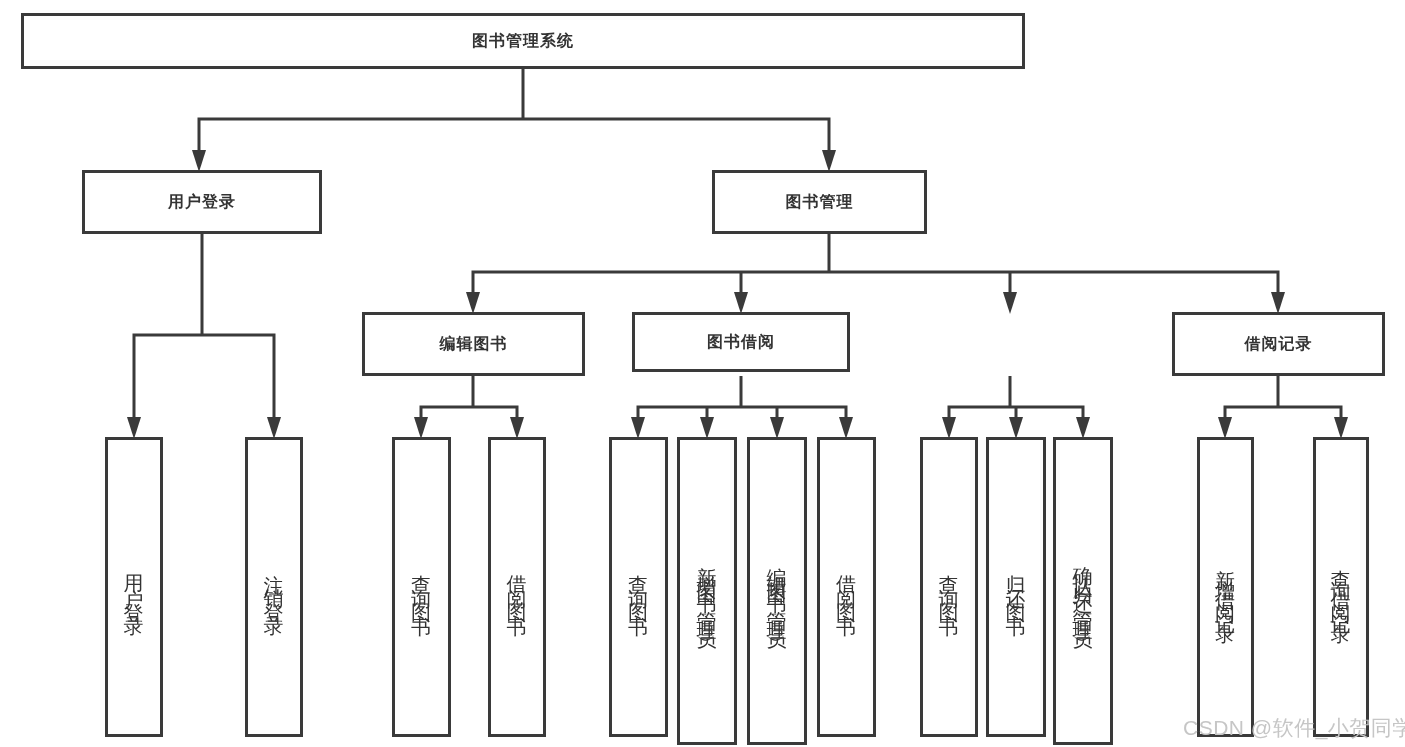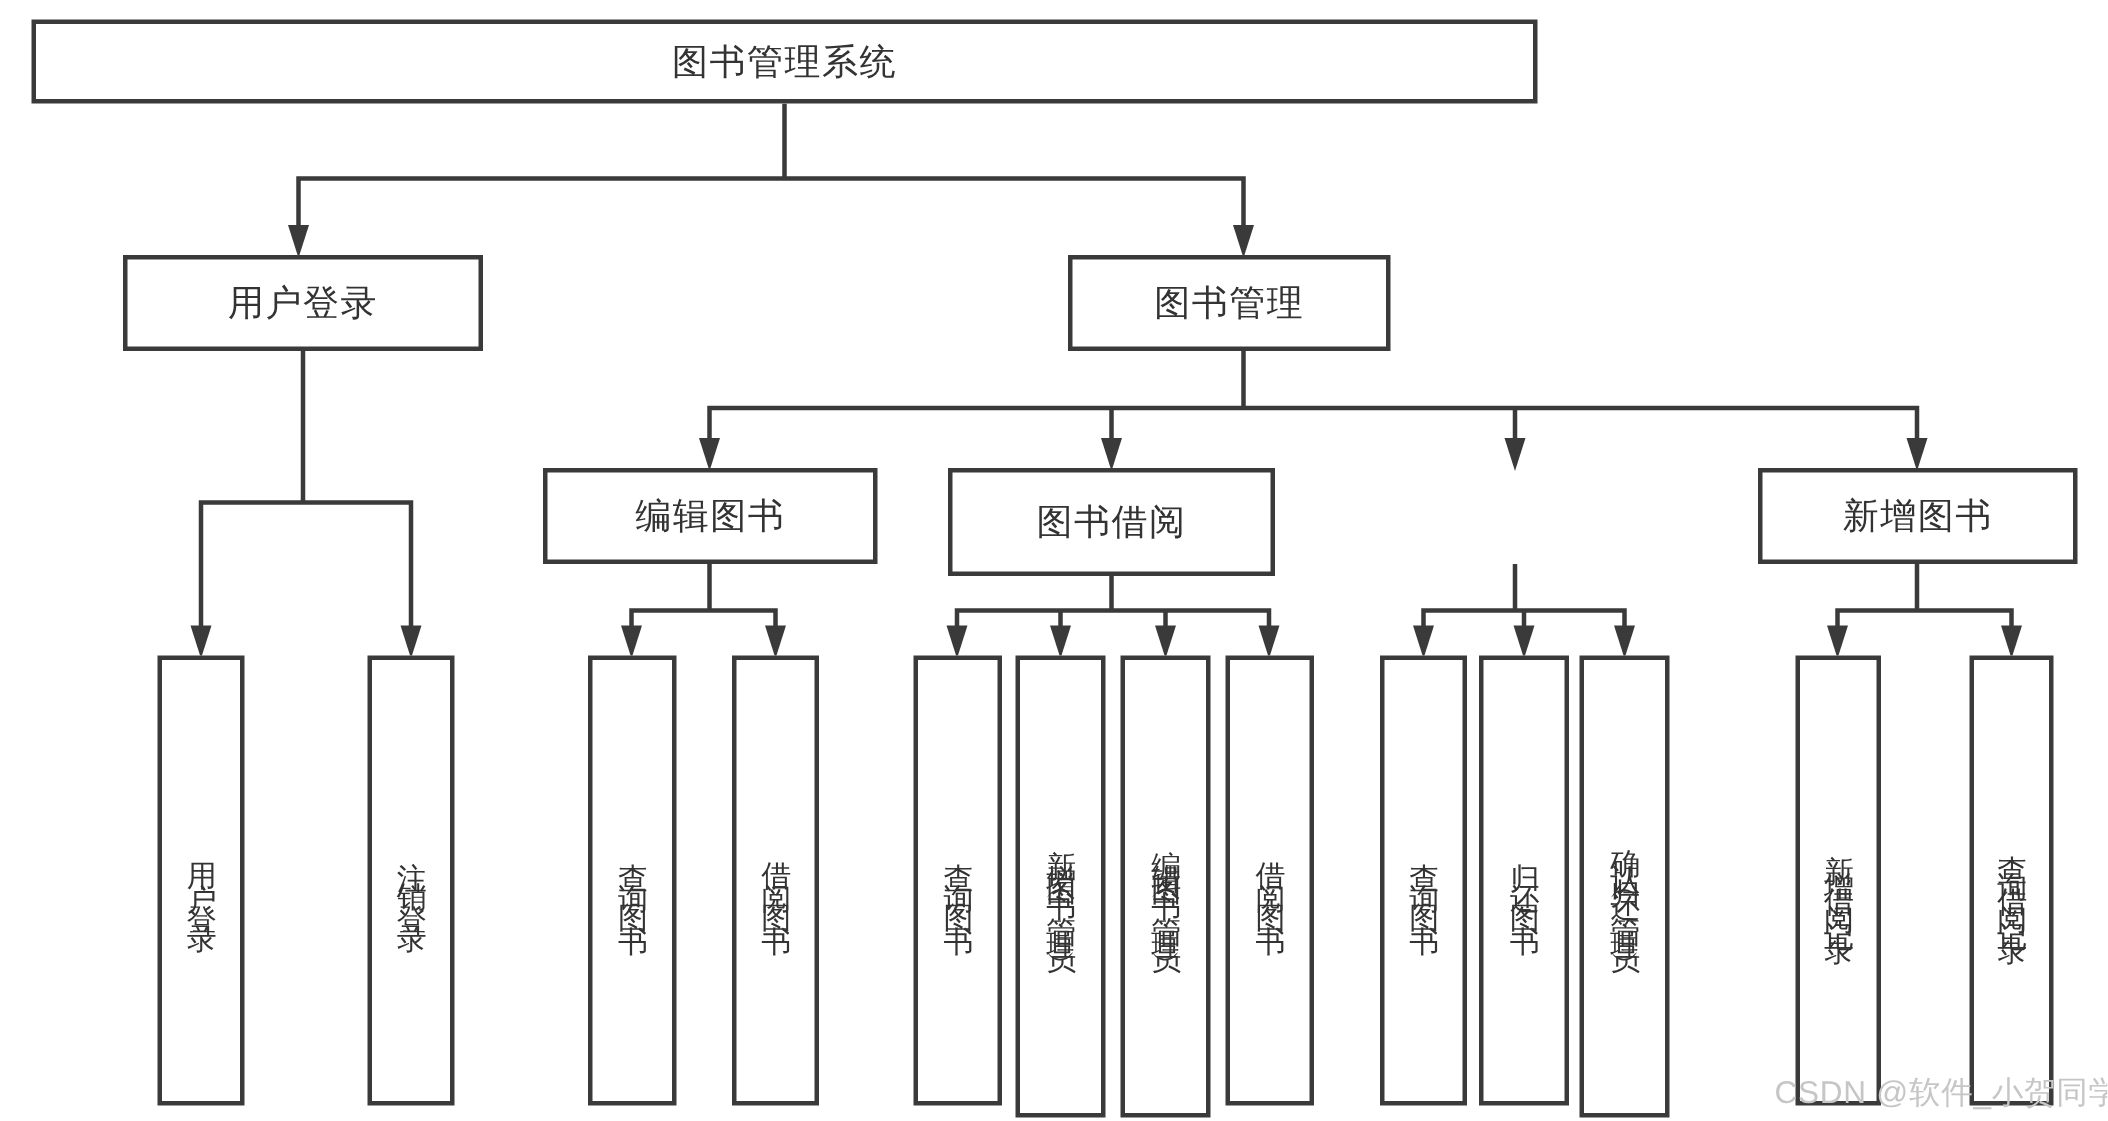--- a/index.html
+++ b/index.html
@@ -6,21 +6,21 @@
   .stage{
     position:relative;width:1405px;height:747px;background:#ffffff;
     font-family:"Liberation Sans","DejaVu Sans",sans-serif;overflow:hidden;
   }
   .connectors{position:absolute;left:0;top:0;width:1405px;height:747px;}
   .node{
     position:absolute;box-sizing:border-box;background:#ffffff;
     border:3px solid #3a3a3a;color:#333333;
     display:flex;align-items:center;justify-content:center;
   }
-  .node .lbl{font-size:24px;letter-spacing:1px;white-space:nowrap;}
+  .node .lbl{font-size:16px;letter-spacing:1px;white-space:nowrap;font-weight:bold;}
   .vtext{
     writing-mode:vertical-rl;text-orientation:mixed;
     font-size:20px;color:#333333;line-height:1;
   }
   .ls4{letter-spacing:14px;}
   .ls6{letter-spacing:11px;}
   .ls9{letter-spacing:9px;}
   .watermark{
     position:absolute;left:1183px;top:714px;
     font-size:21px;color:#c6c6c6;white-space:nowrap;letter-spacing:0.5px;
@@ -81,25 +81,25 @@
   <div class="node" style="left:82px;top:170px;width:240px;height:64px">
     <span class="lbl">用户登录</span>
   </div>
   <div class="node" style="left:712px;top:170px;width:215px;height:64px">
     <span class="lbl">图书管理</span>
   </div>
 
   <div class="node" style="left:362px;top:312px;width:223px;height:64px">
     <span class="lbl">编辑图书</span>
   </div>
-  <div class="node" style="left:632px;top:312px;width:218px;height:72px">
+  <div class="node" style="left:632px;top:312px;width:218px;height:60px">
     <span class="lbl">图书借阅</span>
   </div>
   <div class="node" style="left:1172px;top:312px;width:213px;height:64px">
-    <span class="lbl">新增图书</span>
+    <span class="lbl">借阅记录</span>
   </div>
 
   <div class="node" style="left:105px;top:437px;width:58px;height:300px">
     <span class="vtext ls4">用户登录</span>
   </div>
   <div class="node" style="left:245px;top:437px;width:58px;height:300px">
     <span class="vtext ls4">注销登录</span>
   </div>
 
   <div class="node" style="left:392px;top:437px;width:59px;height:300px">

